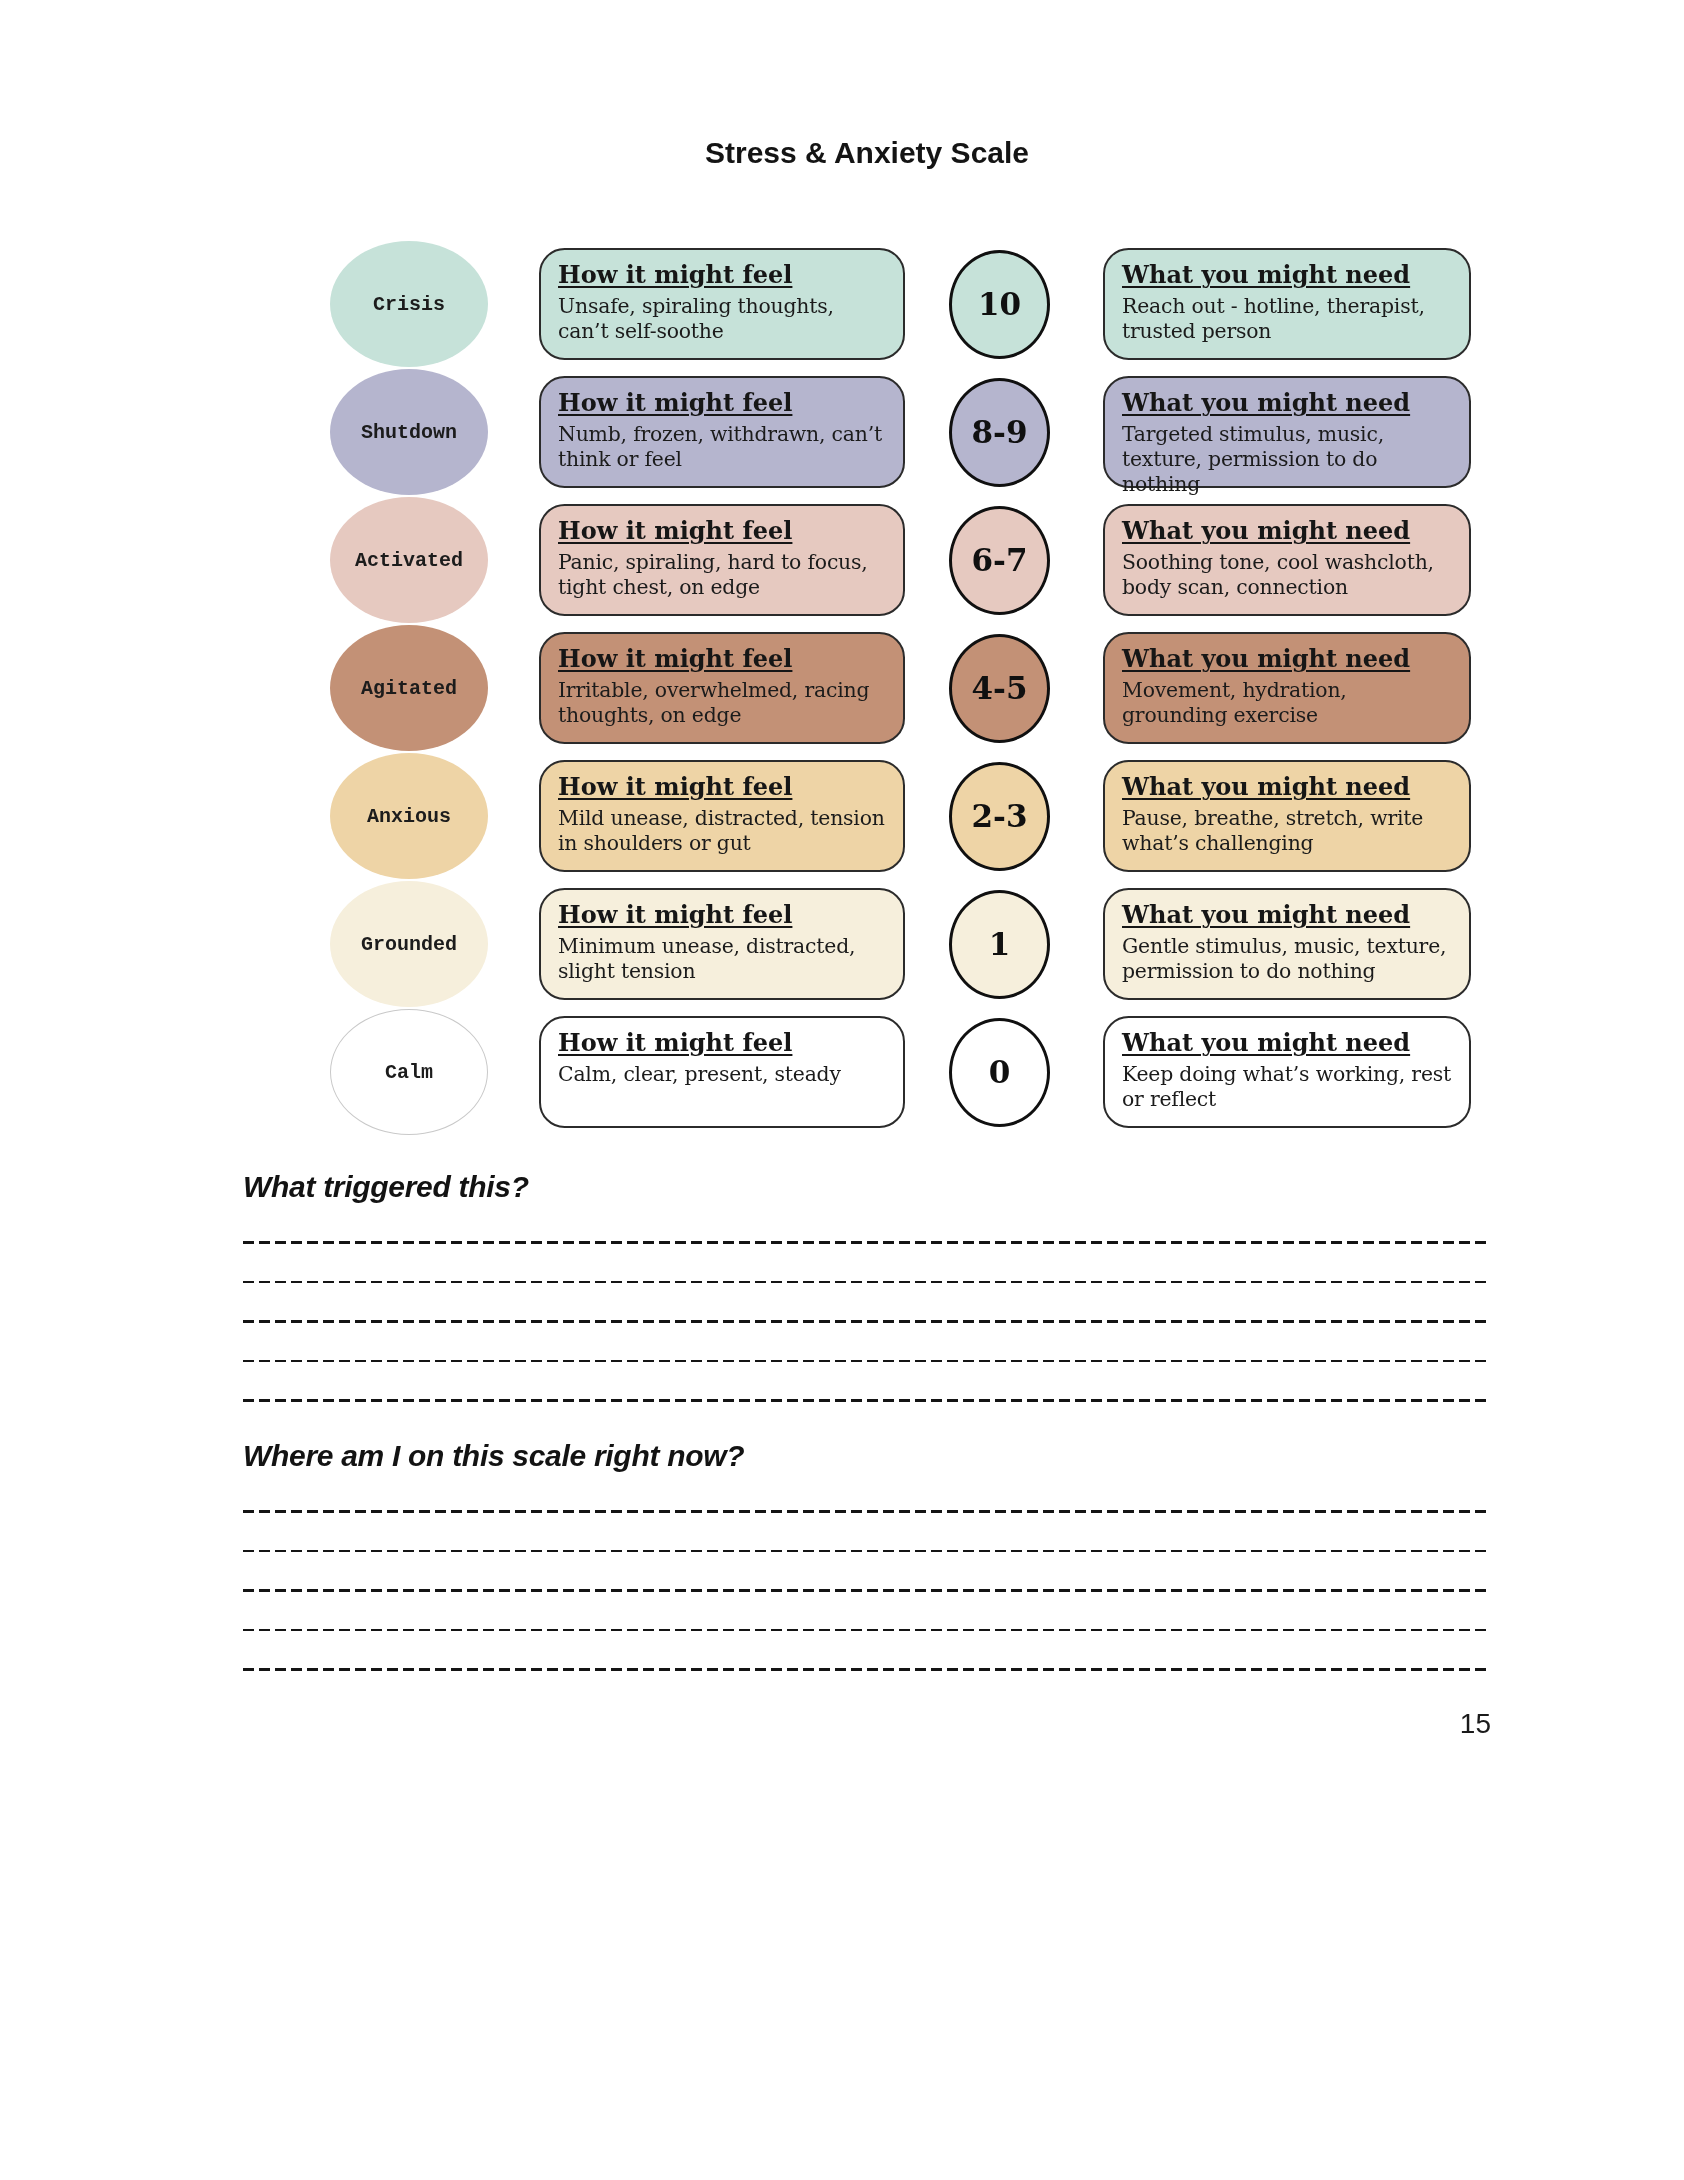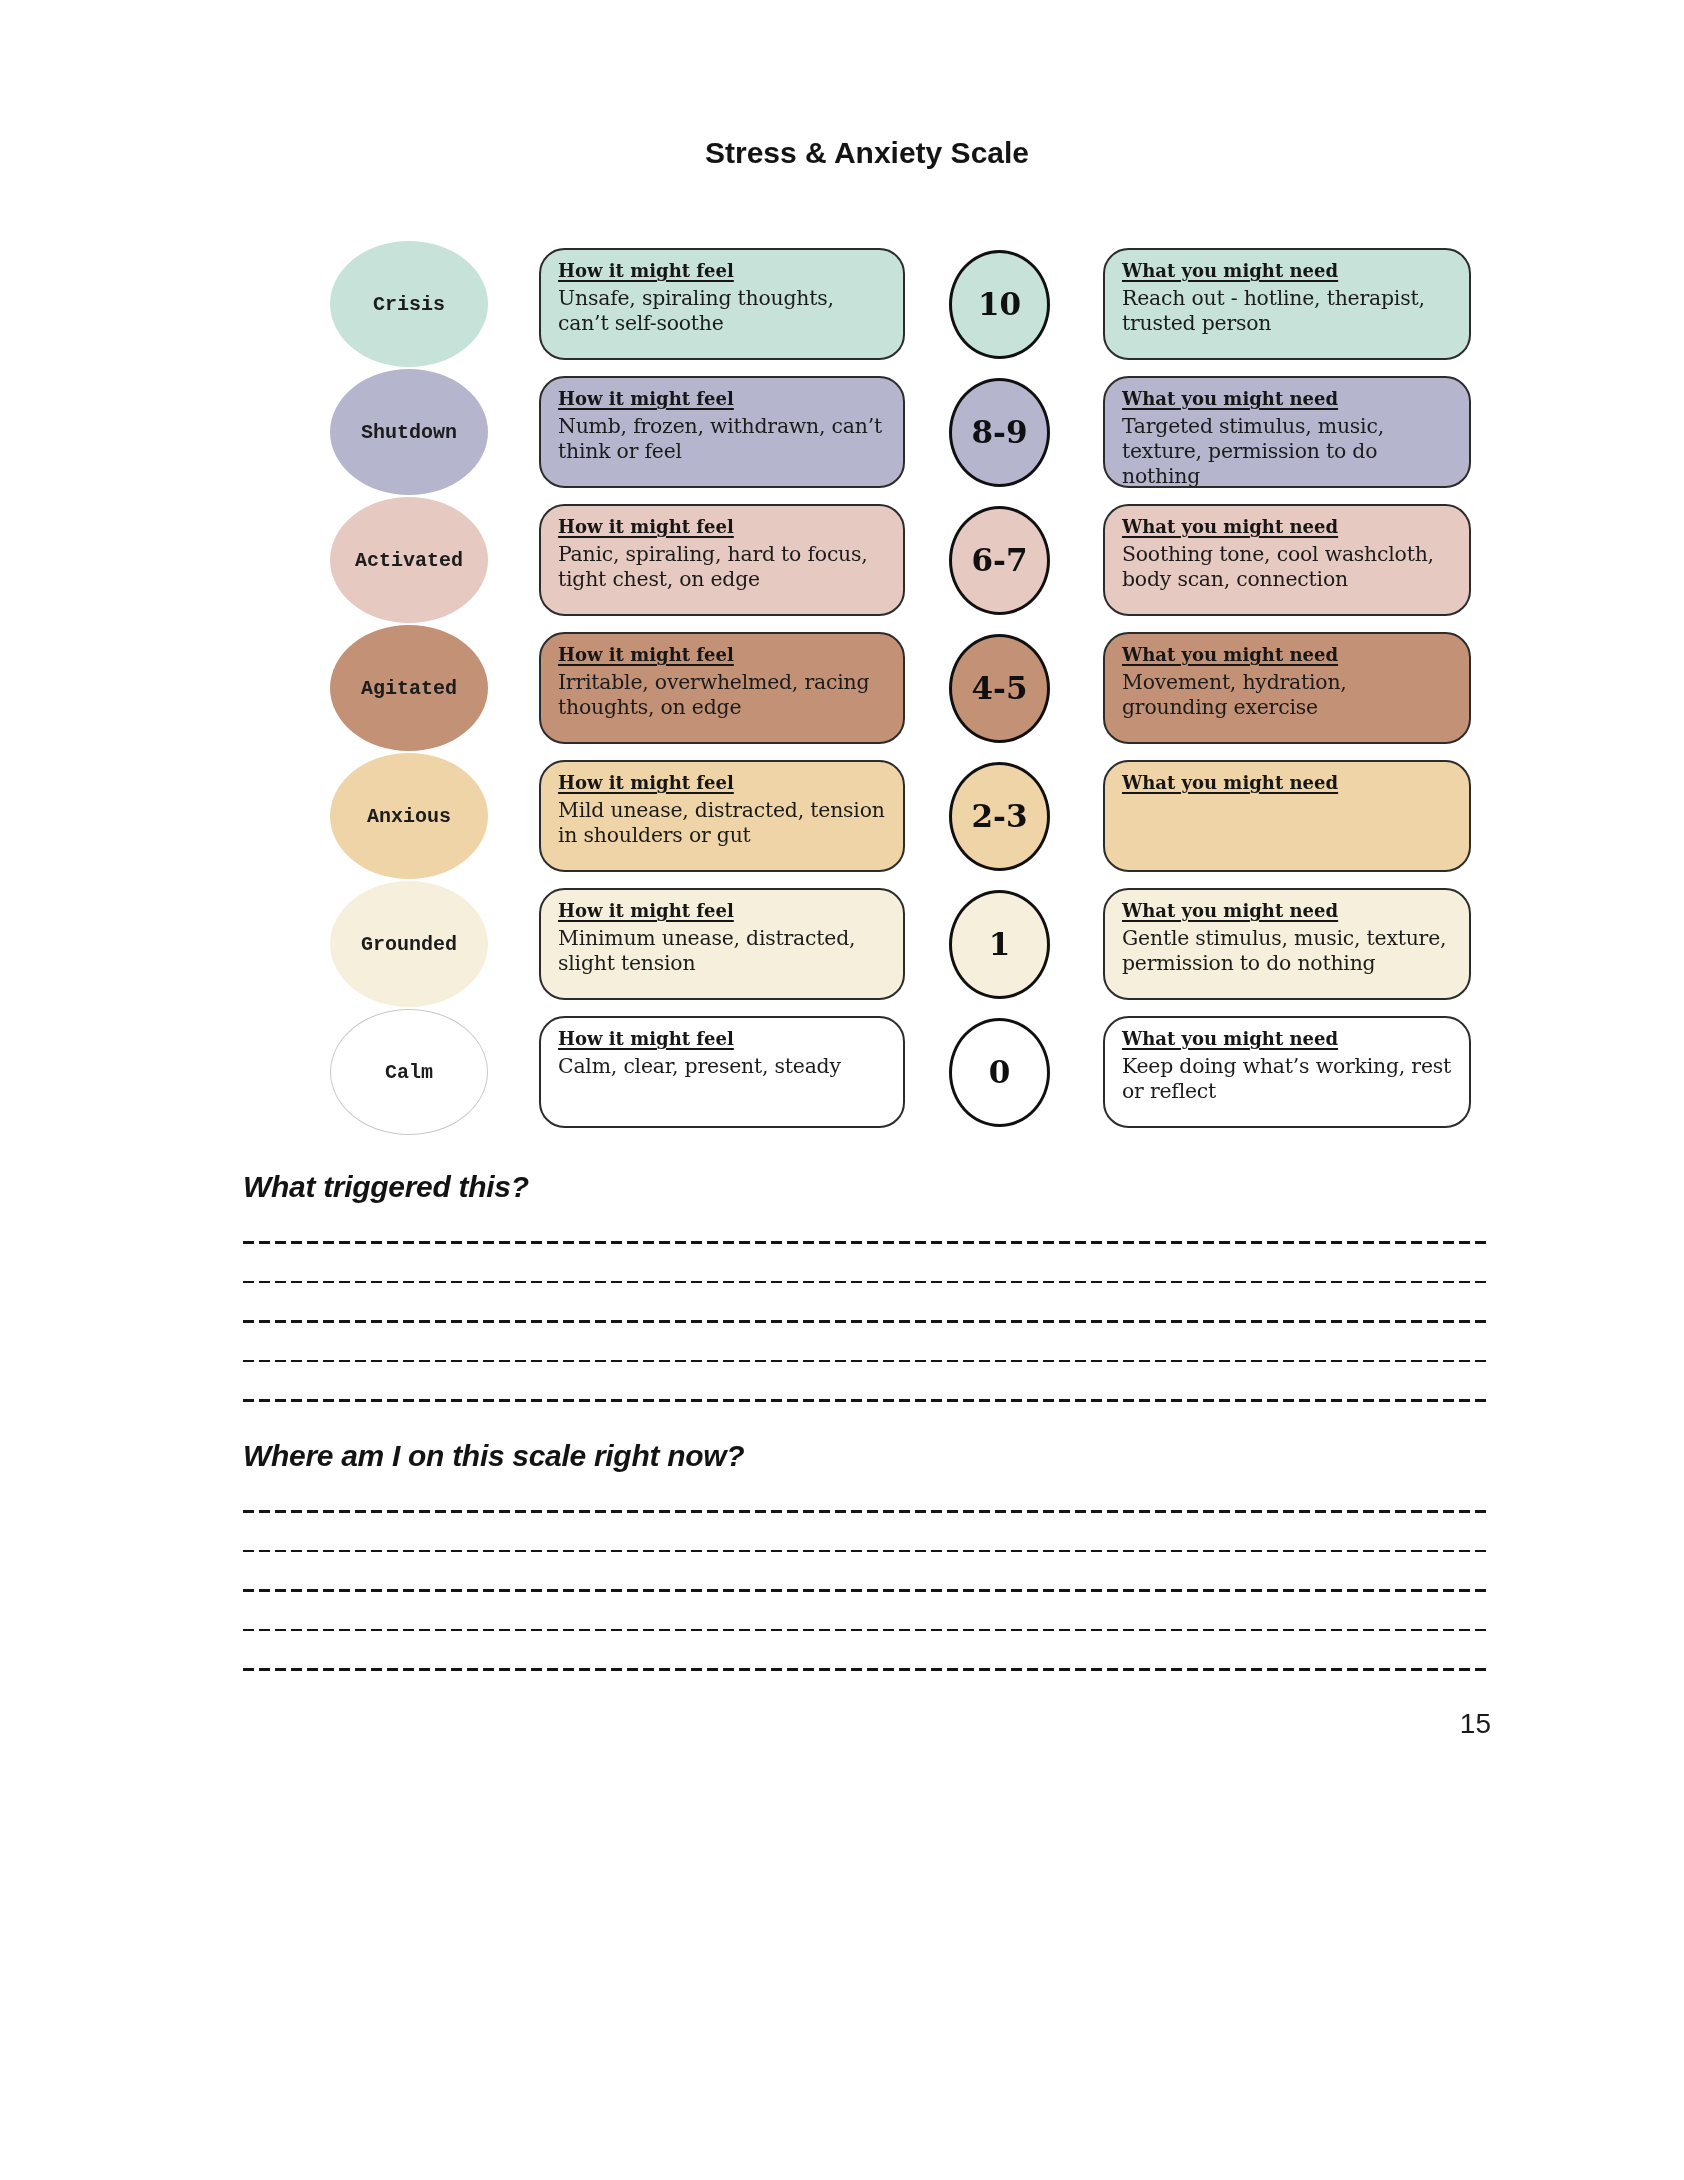--- a/index.html
+++ b/index.html
@@ -40,21 +40,21 @@
     border:2.6px solid #2b2b2b;
     border-radius:25.6px;
     background:var(--c);
     box-sizing:border-box;
     padding:10.2px 17px;
   }
   .feel-box { width:366px; margin-left:51px; }
   .need-box { width:368px; margin-left:53px; }
   .box-heading {
     font-family:"DejaVu Serif", serif;
-    font-size:18px; font-weight:600; color:#161616;
+    font-size:24px; font-weight:600; color:#161616;
     text-decoration:underline;
     text-decoration-thickness:1.7px;
     text-underline-offset:3.4px;
     margin-bottom:5.1px;
   }
   .box-text {
     font-family:"DejaVu Serif", serif;
     font-size:20.4px; font-weight:500;
     line-height:1.22; letter-spacing:-0.2px;
     color:#1b1b1b;
@@ -180,20 +180,21 @@
         </div>
       <div class="info-box feel-box">
         <div class="box-heading">How it might feel</div>
         <div class="box-text">Mild unease, distracted, tension in shoulders or gut</div>
       </div>
       <div class="score-circle">
           <span class="score">2-3</span>
         </div>
       <div class="info-box need-box">
         <div class="box-heading">What you might need</div>
+        <div class="box-text">Pause, breathe, stretch, write what’s challenging</div>
       </div>
     </div>
 
     <div class="scale-row" style="--c: #f6efdc; --cb: transparent;">
       <div class="emotion-circle">
           <span class="emotion-label">Grounded</span>
         </div>
       <div class="info-box feel-box">
         <div class="box-heading">How it might feel</div>
         <div class="box-text">Minimum unease, distracted, slight tension</div>

